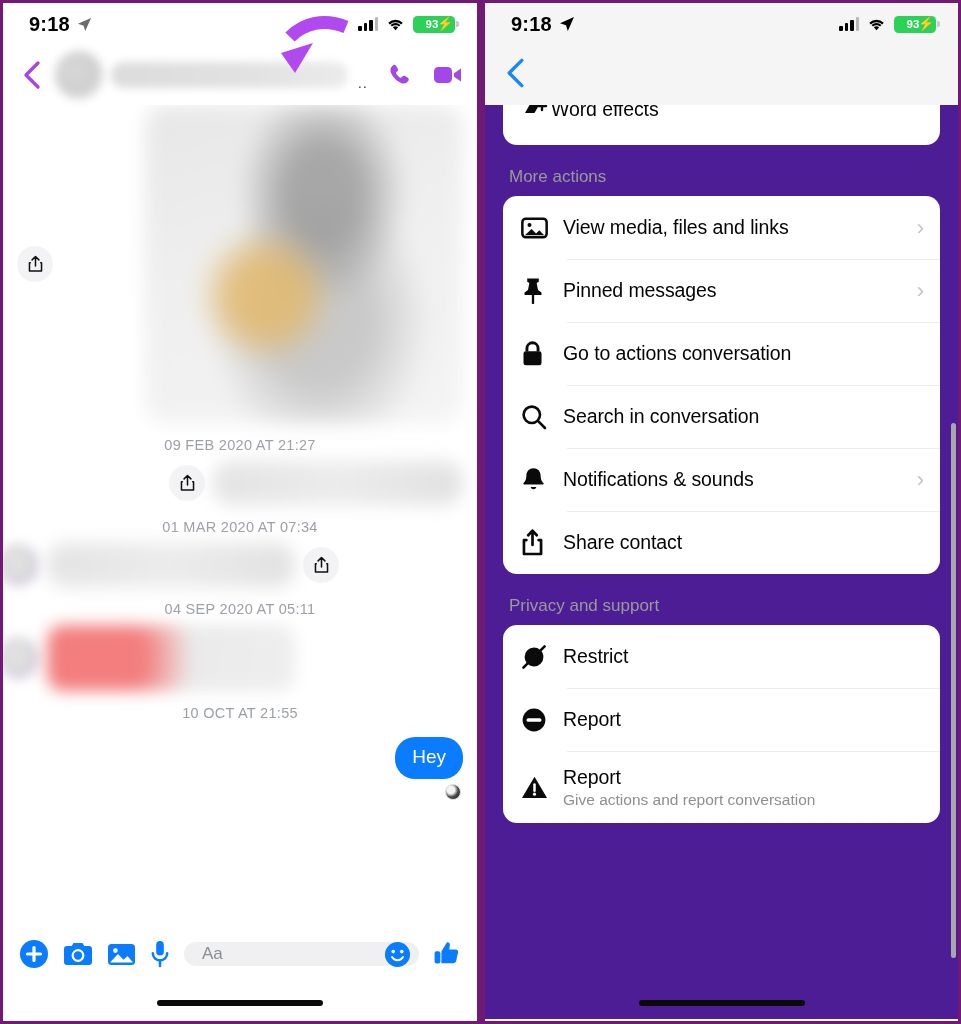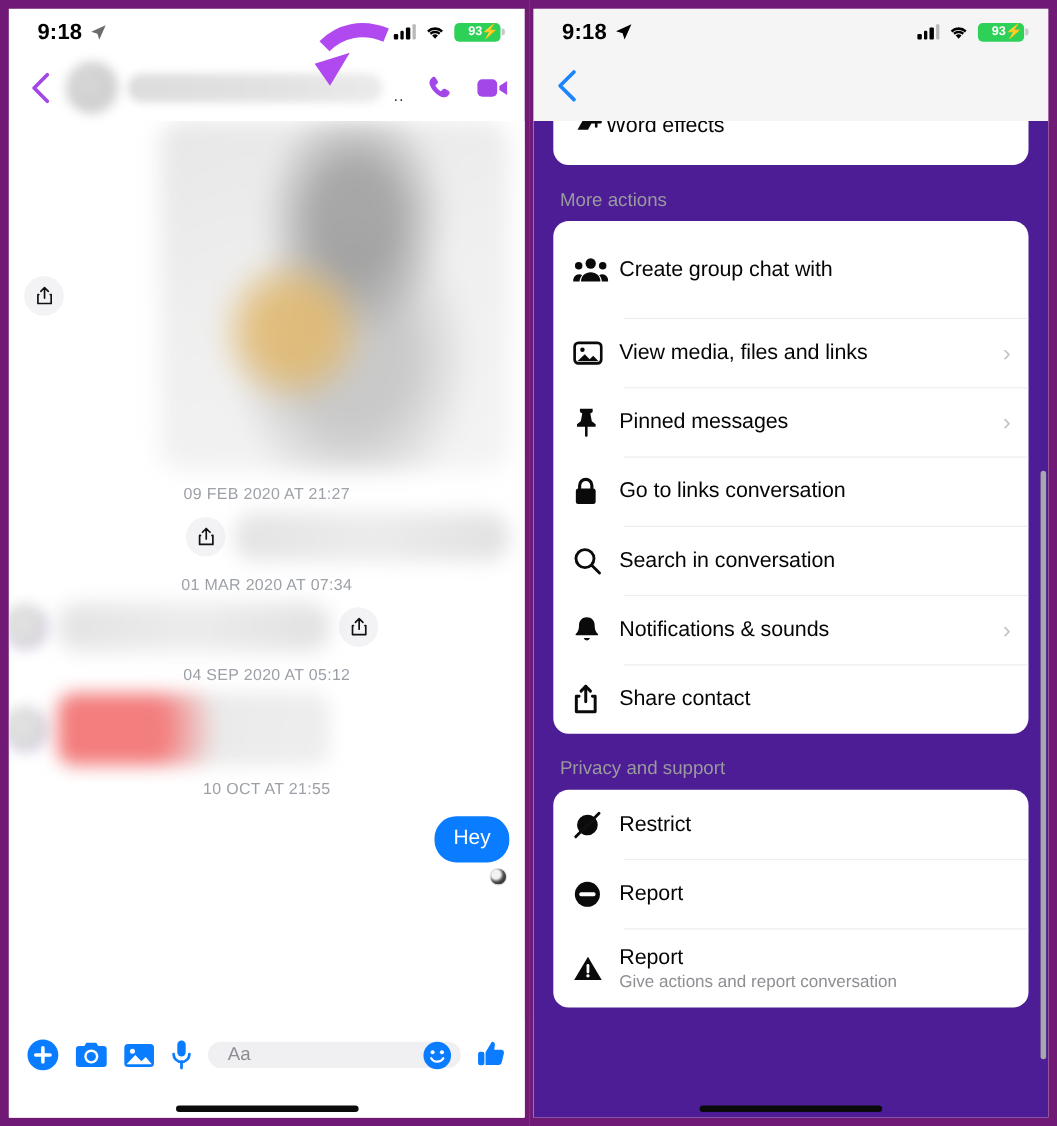--- a/index.html
+++ b/index.html
@@ -16,21 +16,21 @@
     background: #000;
     display: flex;
   }
 
   
   .phone {
     position: relative;
     height: 1024px;
     background: #fff;
     overflow: hidden;
-    border: 8px solid #701a75;
+    border: 3px solid #701a75;
   }
   .phone-left  { width: 481px; border-right-width: 4px; }
   .phone-right { width: 480px; border-left-width: 4px; }
   .gap { width: 0px; background:#000; }
 
   
   .statusbar {
     height: 42px;
     display: flex; align-items: center;
     justify-content: space-between;
@@ -301,21 +301,21 @@
         <div class="sm-avatar"></div>
         <div class="bubble-blur bub2"></div>
         <div class="share-btn">
           <svg width="17" height="18" viewBox="0 0 18 20">
             <path d="M9 1.6 5.2 5.4M9 1.6l3.8 3.8M9 1.6v10.6" fill="none" stroke="#111" stroke-width="1.7" stroke-linecap="round" stroke-linejoin="round"></path>
             <path d="M3.2 8.6H2.3v9.1h13.4V8.6h-.9" fill="none" stroke="#111" stroke-width="1.7" stroke-linecap="round" stroke-linejoin="round"></path>
           </svg>
         </div>
       </div>
 
-      <div class="ts">04 SEP 2020 AT 05:12</div>
+      <div class="ts">04 SEP 2020 AT 05:11</div>
 
       <div class="row in">
         <div class="sm-avatar"></div>
         <div class="bub3"></div>
       </div>
 
       <div class="ts">10 OCT AT 21:55</div>
 
       <div class="hey-row">
         <div class="hey">Hey</div>
@@ -423,36 +423,20 @@
               <path d="M21 8v8M17 12h8" stroke="#0a0a0a" stroke-width="2.4" stroke-linecap="round"></path>
             </svg>
           </span>
           <span class="mtitle">Word effects</span>
         </div>
       </div>
 
       <div class="sect-label">More actions</div>
       <div class="card">
 
-        <div class="mrow" style="min-height:88px">
-          <span class="mi">
-            <svg width="32" height="26" viewBox="0 0 34 26">
-              <circle cx="17" cy="7.2" r="5" fill="#0a0a0a"></circle>
-              <path d="M7.6 24.5c0-5.2 4.2-8.8 9.4-8.8s9.4 3.6 9.4 8.8z" fill="#0a0a0a"></path>
-              <circle cx="5.4" cy="9.4" r="3.6" fill="#0a0a0a"></circle>
-              <circle cx="28.6" cy="9.4" r="3.6" fill="#0a0a0a"></circle>
-              <path d="M0 24.5c0-4 2.4-6.8 5.8-6.8 1.1 0 2.1.3 3 .8-1.5 1.6-2.4 3.6-2.6 6z" fill="#0a0a0a"></path>
-              <path d="M34 24.5c0-4-2.4-6.8-5.8-6.8-1.1 0-2.1.3-3 .8 1.5 1.6 2.4 3.6 2.6 6z" fill="#0a0a0a"></path>
-            </svg>
-          </span>
-          <span class="mtext">
-            <span class="mtitle">Create group chat with</span>
-            <span class="blur-name-inline"></span>
-          </span>
-        </div>
 
         <div class="mrow">
           <span class="sep"></span>
           <span class="mi">
             <svg width="27" height="24" viewBox="0 0 28 24">
               <rect x="1.4" y="2.4" width="25.2" height="19.2" rx="3.6" fill="none" stroke="#0a0a0a" stroke-width="2.6"></rect>
               <circle cx="8.8" cy="8.8" r="2.1" fill="#0a0a0a"></circle>
               <path d="M4 19.6 11 13l4.6 4.8L19 14.4l5 5.2z" fill="#0a0a0a"></path>
             </svg>
           </span>
@@ -473,21 +457,21 @@
         </div>
 
         <div class="mrow">
           <span class="sep"></span>
           <span class="mi">
             <svg width="23" height="27" viewBox="0 0 24 28">
               <path d="M6.2 12V8.6a5.8 5.8 0 0 1 11.6 0V12" fill="none" stroke="#0a0a0a" stroke-width="3"></path>
               <rect x="2.6" y="11.6" width="18.8" height="14.6" rx="2.4" fill="#0a0a0a"></rect>
             </svg>
           </span>
-          <span class="mtext mtitle">Go to links conversation</span>
+          <span class="mtext mtitle">Go to actions conversation</span>
         </div>
 
         <div class="mrow">
           <span class="sep"></span>
           <span class="mi">
             <svg width="26" height="26" viewBox="0 0 26 26">
               <circle cx="10.8" cy="10.8" r="8.2" fill="none" stroke="#0a0a0a" stroke-width="2.6"></circle>
               <path d="M16.9 16.9 24 24" stroke="#0a0a0a" stroke-width="2.6" stroke-linecap="round"></path>
             </svg>
           </span>

